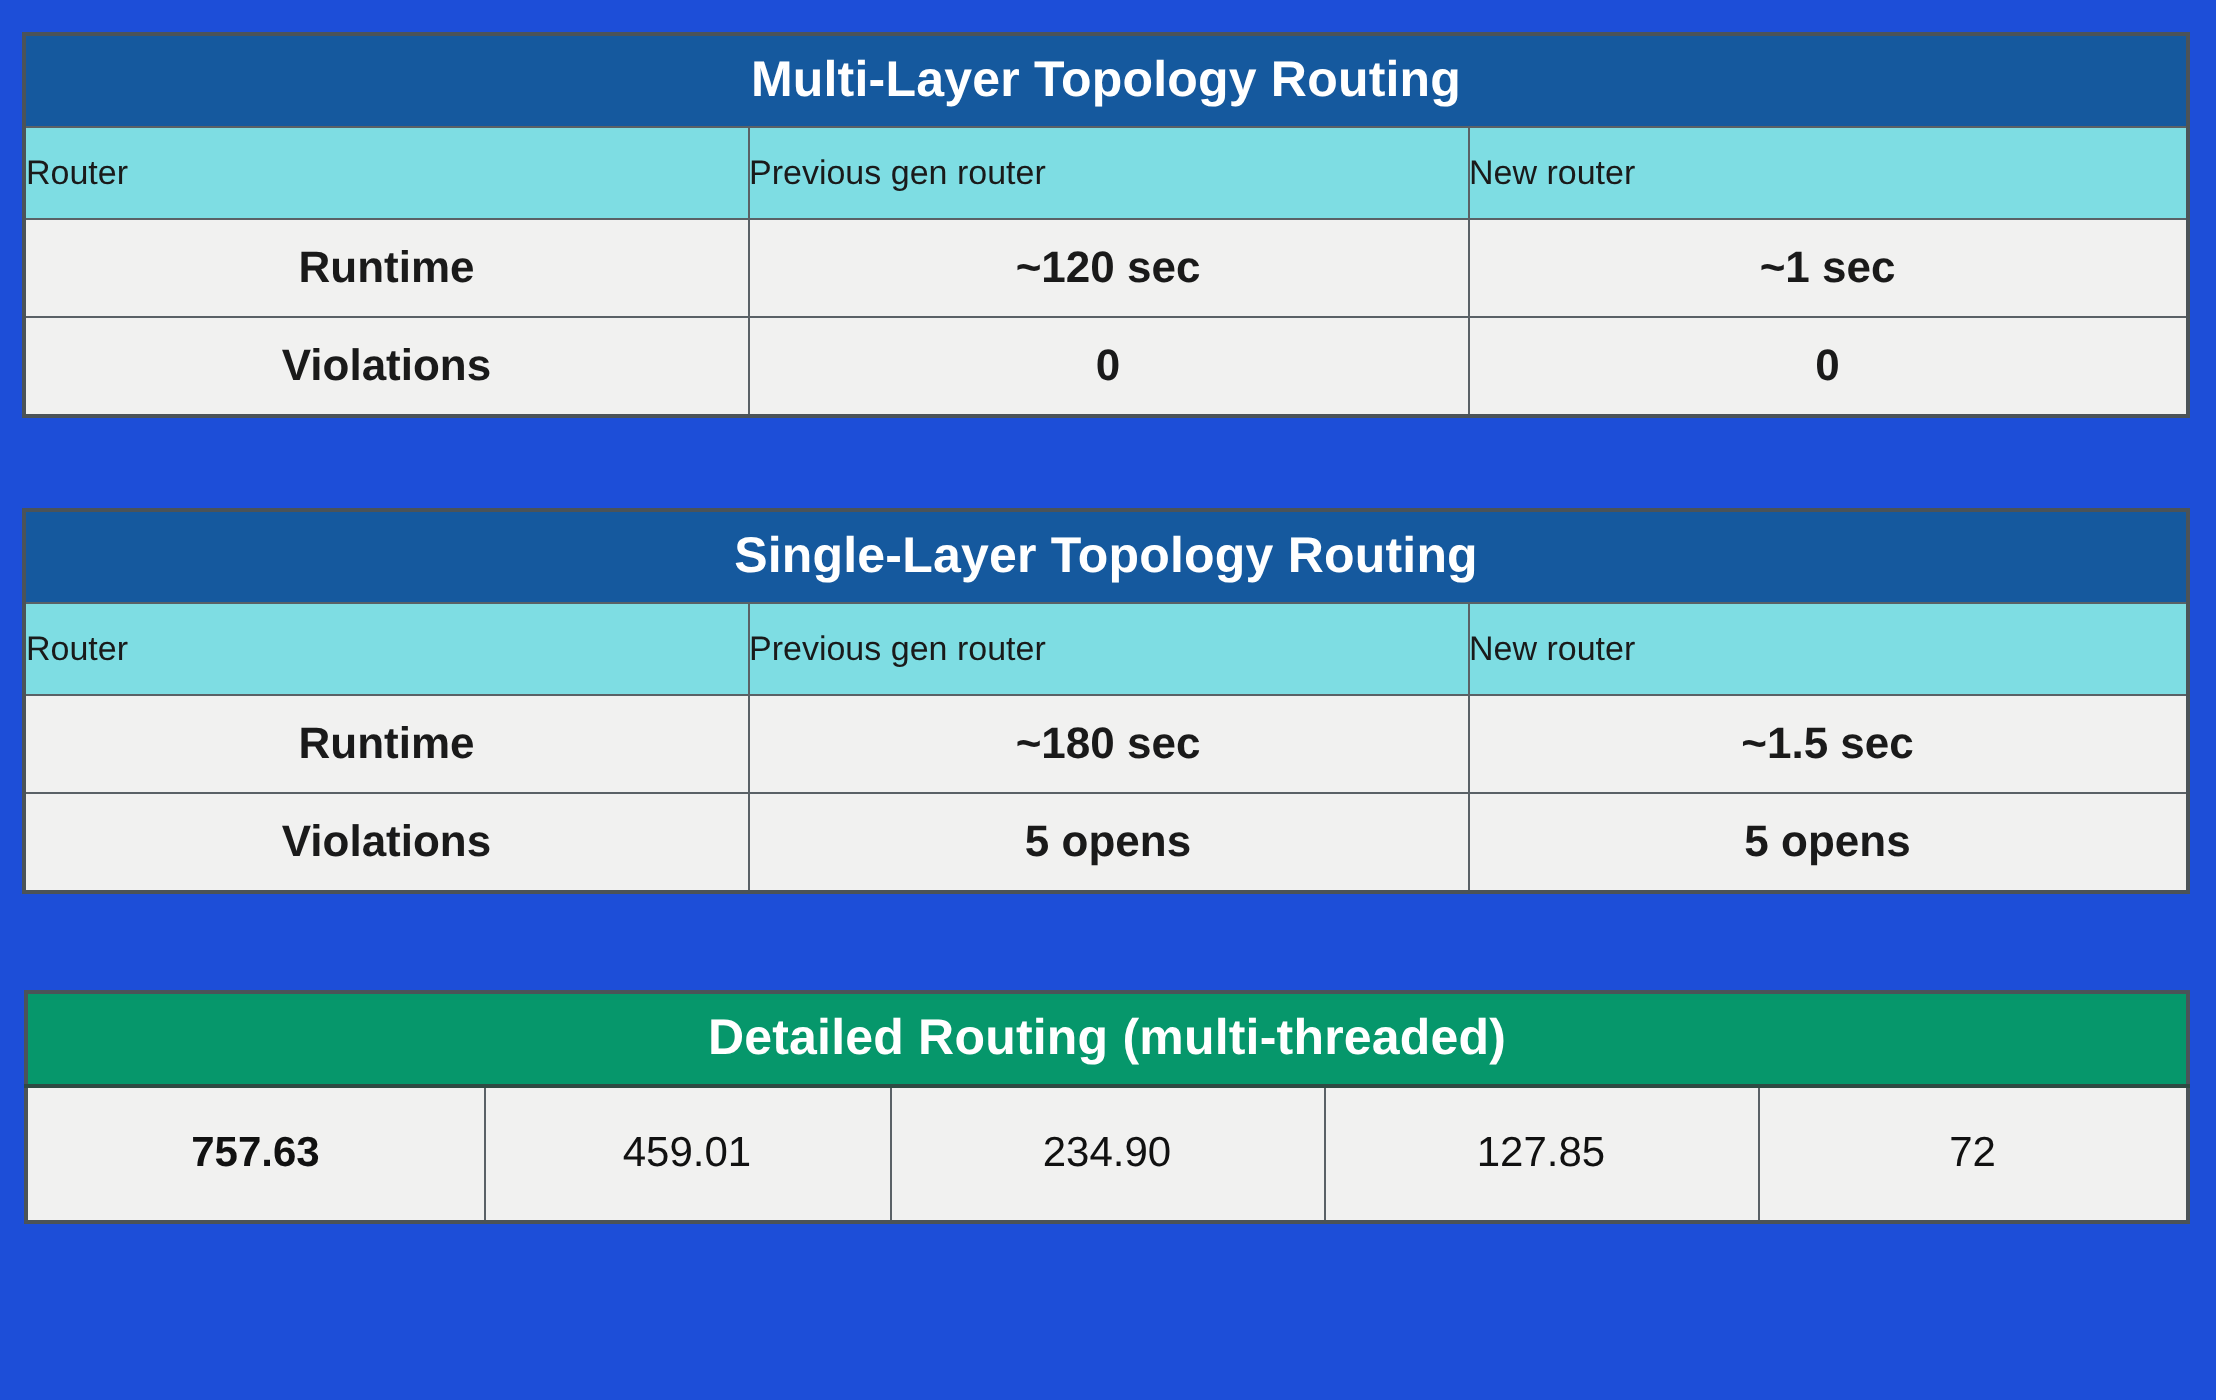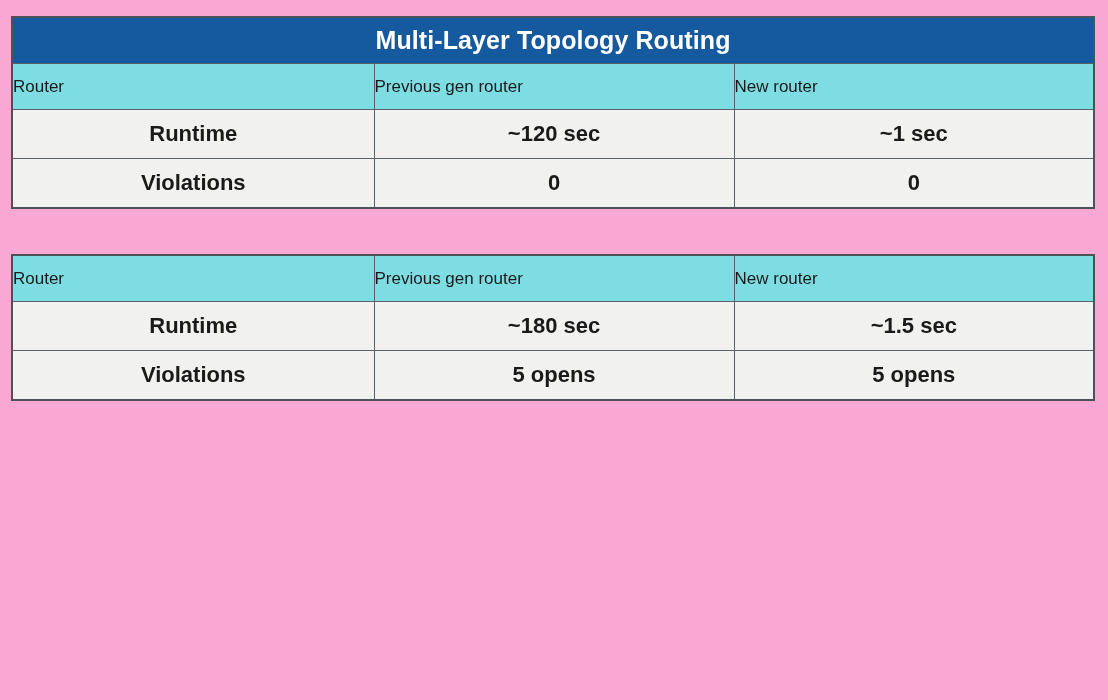--- a/index.html
+++ b/index.html
@@ -11,21 +11,21 @@
     width: 1108px;
     height: 700px;
     font-family: "Liberation Sans", sans-serif;
     color: #1a1a1a;
     overflow: hidden;
   }
   .page {
     position: relative;
     width: 1108px;
     height: 700px;
-    background: #f9a8d4;
+    background: #1d4ed8;
   }
 
   
   .tbl {
     position: absolute;
     border-collapse: collapse;
     table-layout: fixed;
     border: 2px solid #4b5358;
     background: #f1f1f0;
   }
@@ -133,20 +133,23 @@
   </table>
 
   <table class="tbl" id="table-single-layer">
     <colgroup>
       <col style="width:362px">
       <col style="width:360px">
       <col style="width:360px">
     </colgroup>
     <tbody>
       <tr>
+        <td class="title-cell" colspan="3">Single-Layer Topology Routing</td>
+      </tr>
+      <tr>
         <th class="colhdr">Router</th>
         <th class="colhdr">Previous gen router</th>
         <th class="colhdr">New router</th>
       </tr>
       <tr>
         <td class="cell">Runtime</td>
         <td class="cell">~180 sec</td>
         <td class="cell">~1.5 sec</td>
       </tr>
       <tr>
@@ -159,16 +162,26 @@
 
   <table class="tbl" id="table-detailed">
     <colgroup>
       <col style="width:229px">
       <col style="width:203px">
       <col style="width:217px">
       <col style="width:217px">
       <col style="width:215px">
     </colgroup>
     <tbody>
+      <tr>
+        <td class="title-cell green" colspan="5">Detailed Routing (multi-threaded)</td>
+      </tr>
+      <tr>
+        <td class="core-val bold">757.63</td>
+        <td class="core-val">459.01</td>
+        <td class="core-val">234.90</td>
+        <td class="core-val">127.85</td>
+        <td class="core-val">72</td>
+      </tr>
     </tbody>
   </table>
 
 </div>
 
 </body></html>

